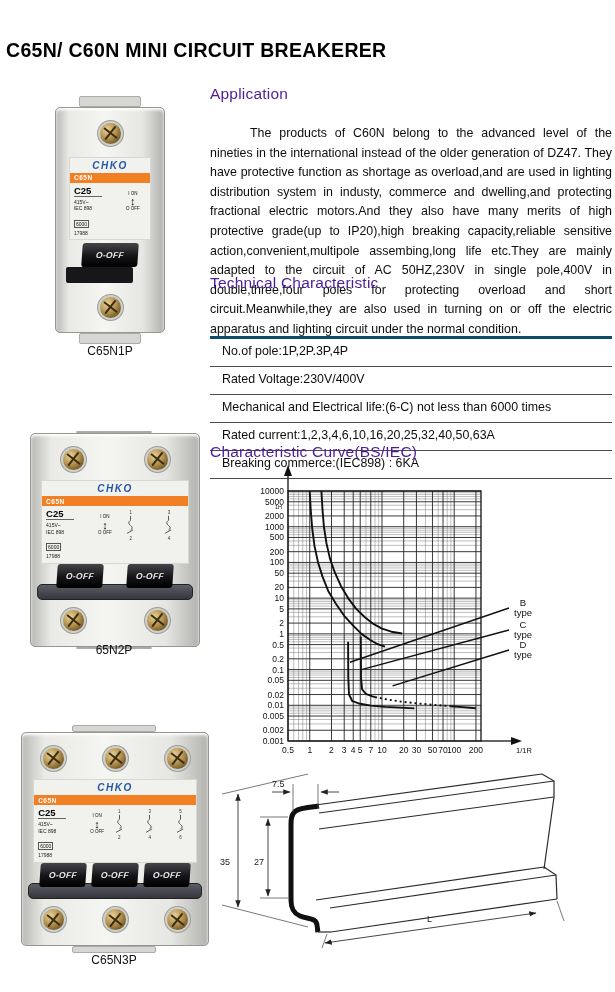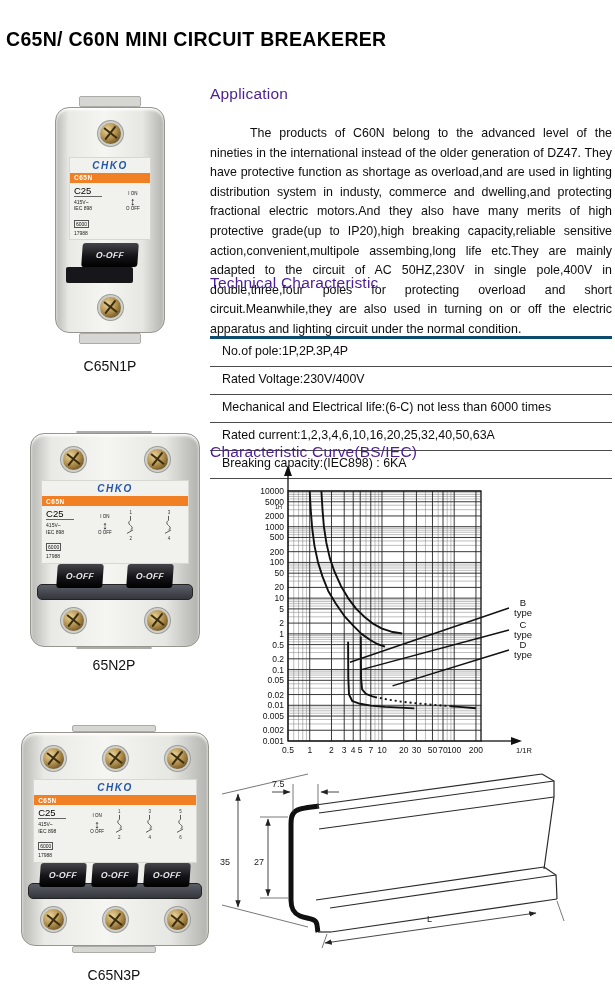--- a/index.html
+++ b/index.html
@@ -1,20 +1,20 @@
 <!DOCTYPE html>
 <html><head>
 <meta charset="utf-8">
 <style>
   html,body{margin:0;padding:0;background:#fff;}
   .page{position:relative;width:615px;height:992px;background:#fff;overflow:hidden;
         font-family:"Liberation Sans","DejaVu Sans",sans-serif;color:#111;}
 
   
-  .title{position:absolute;left:6px;top:28px;font-size:19.5px;font-weight:bold;letter-spacing:.3px;color:#000;}
+  .title{position:absolute;left:6px;top:39px;font-size:19.5px;font-weight:bold;letter-spacing:.3px;color:#000;}
   .rcol{position:absolute;left:210px;width:402px;}
   .h2{font-size:15.5px;color:#4c1d95;letter-spacing:.2px;}
   .app-head{top:85px;}
   .app-body{top:124px;font-size:12.4px;line-height:19.6px;text-align:justify;text-indent:40px;color:#0d0d0d;}
   .tech-head{top:274px;}
   .spec{top:296px;border-top:3px solid #0c4a6e;margin-top:40px;}
   .spec-row{height:22px;border-bottom:1px solid #4a4a4a;font-size:12.4px;padding:5px 0 0 12px;box-sizing:content-box;color:#0d0d0d;}
   .curve-head{top:443px;}
 
   
@@ -28,52 +28,52 @@
 
   
   .bwrap{position:absolute;}
   .p0{left:41px;top:96px;width:138px;}
   .p1{left:30px;top:431px;width:168px;}
   .p2{left:21px;top:725px;width:186px;}
   .breaker{display:flex;flex-direction:column;}
   .p0 .breaker{height:248px;} .p1 .breaker{height:212px;} .p2 .breaker{height:228px;}
   .tab{width:44%;height:9px;background:#d6d6d2;border:1px solid #ababa7;margin:0 auto;border-radius:2px;}
   .b-body{flex:1;background:linear-gradient(90deg,#b9b9b5,#e9e9e5 12%,#f5f5f1 45%,#e6e6e2 80%,#b2b2ae);
-          border:1px solid #96968f;border-radius:14px;display:flex;flex-direction:column;
+          border:1px solid #96968f;border-radius:5px;display:flex;flex-direction:column;
           justify-content:space-between;padding:4px 0;margin:0 auto;width:100%;box-shadow:inset 0 2px 3px #fff;}
   .p0 .b-body{width:108px;}
   .srow{display:flex;justify-content:space-around;align-items:center;height:42px;}
   .screw{width:21px;height:21px;border-radius:50%;position:relative;
          background:radial-gradient(circle at 35% 32%,#e8d29a,#b3914d 45%,#6e5526 80%,#4e3b17);
          box-shadow:0 0 0 2px #cfcfcb,0 0 0 3px #9d9d99;}
   .slot{position:absolute;left:10%;top:45%;width:80%;height:11%;background:#3a2d12;border-radius:1px;}
   .s1{transform:rotate(38deg);} .s2{transform:rotate(-52deg);}
   .face{background:#f1f1ed;border:1px solid #d8d8d2;margin:0 6%;padding:2px 0 3px;}
   .p0 .face{margin:0 12%;}
   .logo{color:#2456a8;font-weight:bold;font-style:italic;font-size:10px;text-align:center;letter-spacing:1.5px;height:13px;}
   .band{height:10px;display:flex;align-items:center;}
   .band span{color:#fff;font-size:6.5px;font-weight:bold;padding-left:4px;letter-spacing:.5px;}
   .face-row{display:flex;}
   .face-text{width:54px;}
-  .rating{font-size:9.5px;font-weight:normal;border-bottom:1px solid #666;width:28px;margin:2px 0 2px 4px;color:#000;}
+  .rating{font-size:9.5px;font-weight:bold;border-bottom:1px solid #666;width:28px;margin:2px 0 2px 4px;color:#000;}
   .sline{font-size:5px;color:#222;padding-left:4px;line-height:6.5px;}
   .boxed{font-size:5px;border:1px solid #555;display:inline-block;padding:0 1px;margin:1px 0 1px 4px;line-height:6px;}
   .acol{display:flex;flex-direction:column;align-items:center;font-size:4.5px;line-height:5.5px;margin:8px 0 0 2px;color:#111;}
   .updown{font-size:11px;line-height:10px;font-weight:bold;}
   .diag{flex:1;display:flex;justify-content:space-around;padding-top:4px;}
   .dunit{display:flex;flex-direction:column;align-items:center;font-size:4.5px;color:#333;line-height:5px;}
   .squig{width:11px;height:21px;stroke:#444;fill:none;stroke-width:1;}
   .trow{display:flex;justify-content:space-around;align-items:flex-start;padding:0 8%;}
   .toggle{background:linear-gradient(180deg,#44444a,#141418 55%,#000);color:#ededed;font-size:8.5px;font-weight:bold;
           font-style:italic;display:flex;align-items:center;justify-content:center;border-radius:3px;height:24px;
           transform:skewX(-4deg);letter-spacing:.3px;}
   .p0 .toggle{width:56px;} .p1 .toggle,.p2 .toggle{width:46px;}
   .t-ext{width:62%;height:16px;background:#17171b;border-radius:2px;margin:-3px 0 0 9%;}
   .tiebar{height:14px;background:linear-gradient(180deg,#5b5e66,#34363c);border-radius:5px;margin:-4px auto 0;width:92%;border:1px solid #222;}
-  .caption{text-align:center;font-size:14px;margin-top:14px;color:#111;}
+  .caption{text-align:center;font-size:12px;margin-top:0;color:#111;}
 </style>
 </head>
 <body>
 
 <div class="page">
 
   <div class="title">C65N/ C60N MINI CIRCUIT BREAKERER</div>
 
   <div id="products">
       <div class="bwrap p0">
@@ -269,21 +269,21 @@
 
   <div class="rcol h2 app-head">Application</div>
   <div class="rcol app-body">The products of C60N belong to the advanced level of the nineties in the international instead of the older generation of DZ47. They have protective function as shortage as overload,and are used in lighting distribution system in industy, commerce and dwelling,and protecting fractional electric motors.And they also have many merits of high protective grade(up to IP20),high breaking capacity,reliable sensitive action,convenient,multipole assembing,long life etc.They are mainly adapted to the circuit of AC 50HZ,230V in single pole,400V in double,three,four poles for protecting overload and short circuit.Meanwhile,they are also used in turning on or off the electric apparatus and lighting circuit under the normal condition.</div>
 
   <div class="rcol h2 tech-head">Technical Characteristic</div>
   <div class="rcol spec">
     <div class="spec-row">No.of pole:1P,2P.3P,4P</div>
     <div class="spec-row">Rated Voltage:230V/400V</div>
     <div class="spec-row">Mechanical and Electrical life:(6-C) not less than 6000 times</div>
     <div class="spec-row">Rated current:1,2,3,4,6,10,16,20,25,32,40,50,63A</div>
-    <div class="spec-row">Breaking capacity:(IEC898) : 6KA</div>
+    <div class="spec-row">Breaking commerce:(IEC898) : 6KA</div>
   </div>
 
   <div class="rcol h2 curve-head">Characteristic Curve(BS/IEC)</div>
 
   <svg class="chart" id="curveChart" viewBox="0 0 382 302">
       <g stroke="#7a7a7a" stroke-width="0.5">
         <line x1="65.71909462140636" y1="27" x2="65.71909462140636" y2="277"></line>
         <line x1="70.55452022542597" y1="27" x2="70.55452022542597" y2="277"></line>
         <line x1="74.74315640634042" y1="27" x2="74.74315640634042" y2="277"></line>
         <line x1="78.43779535941056" y1="27" x2="78.43779535941056" y2="277"></line>

